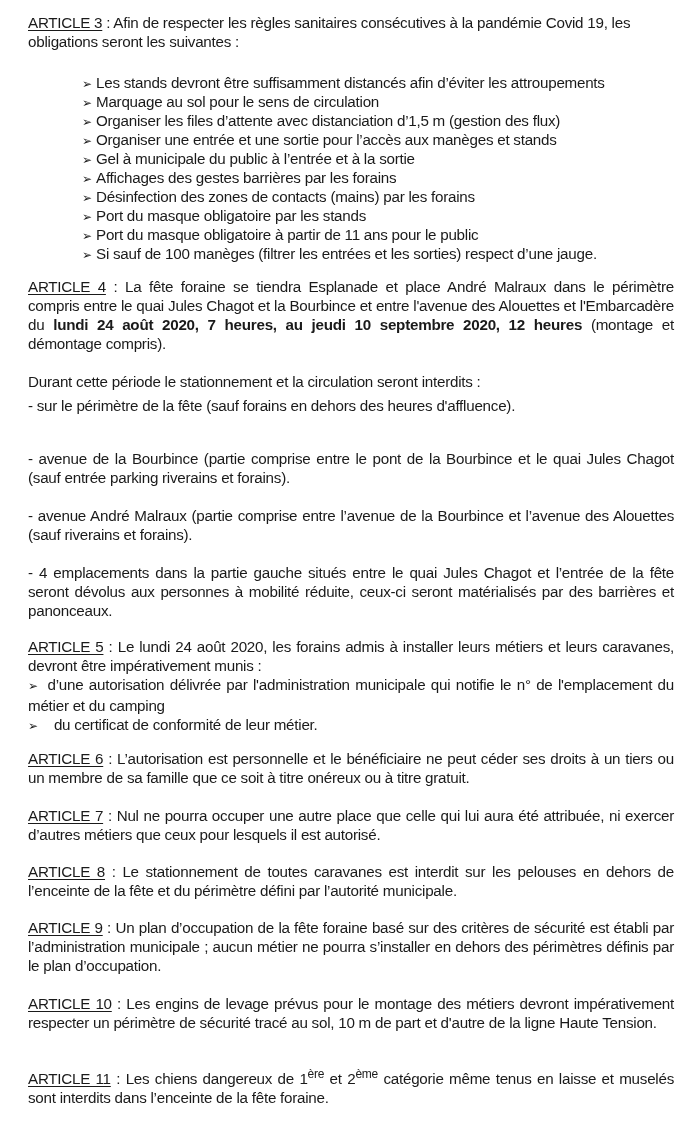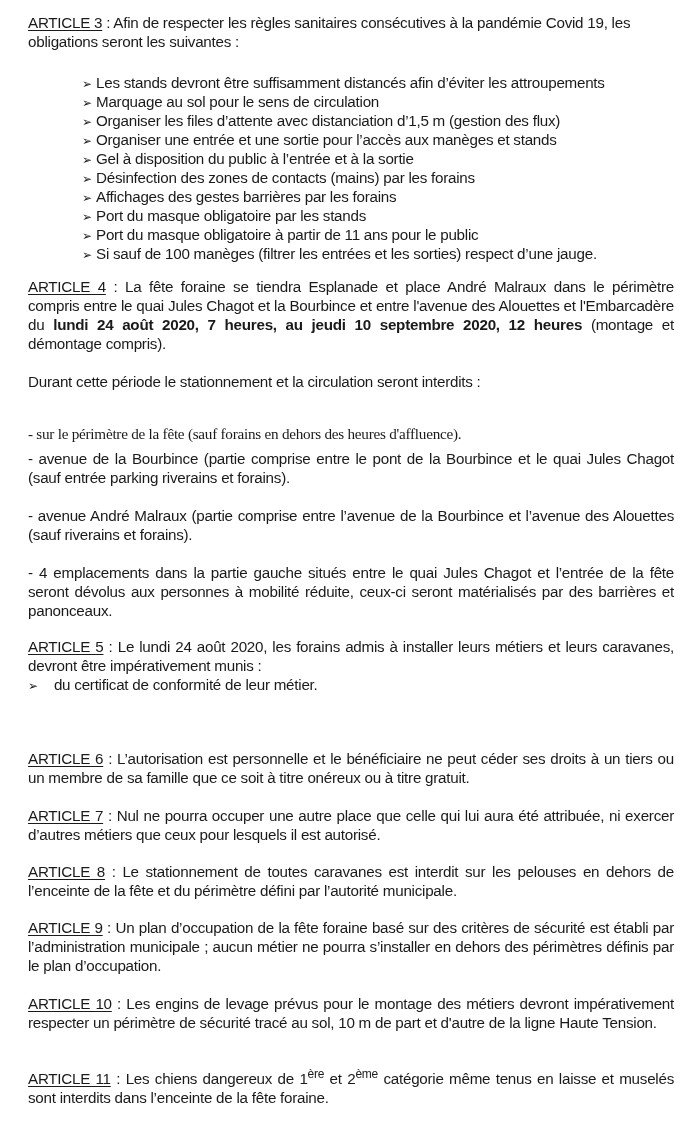--- a/index.html
+++ b/index.html
@@ -27,39 +27,40 @@
 <div class="page">
 
   <p class="para" style="top:13px;">
     <span class="art">ARTICLE 3</span><span> : Afin de respecter les règles sanitaires consécutives à la pandémie Covid 19, les obligations seront les suivantes :</span>
   </p>
   <ul class="bullets" style="top:69px;">
     <li><span class="arrow">➢</span><span>Les stands devront être suffisamment distancés afin d’éviter les attroupements</span></li>
     <li><span class="arrow">➢</span><span>Marquage au sol pour le sens de circulation</span></li>
     <li><span class="arrow">➢</span><span>Organiser les files d’attente avec distanciation d’1,5 m (gestion des flux)</span></li>
     <li><span class="arrow">➢</span><span>Organiser une entrée et une sortie pour l’accès aux manèges et stands</span></li>
-    <li><span class="arrow">➢</span><span>Gel à disposition du public à l’entrée et à la sortie</span></li>
+    <li><span class="arrow">➢</span><span>Gel à municipale du public à l’entrée et à la sortie</span></li>
+    <li><span class="arrow">➢</span><span>Affichages des gestes barrières par les forains</span></li>
     <li><span class="arrow">➢</span><span>Désinfection des zones de contacts (mains) par les forains</span></li>
-    <li><span class="arrow">➢</span><span>Affichages des gestes barrières par les forains</span></li>
     <li><span class="arrow">➢</span><span>Port du masque obligatoire par les stands</span></li>
     <li><span class="arrow">➢</span><span>Port du masque obligatoire à partir de 11 ans pour le public</span></li>
     <li><span class="arrow">➢</span><span>Si sauf de 100 manèges (filtrer les entrées et les sorties) respect d’une jauge.</span></li>
   </ul>
 
   <p class="para just" style="top:277px;">
     <span class="art">ARTICLE 4</span><span> : La fête foraine se tiendra Esplanade et place André Malraux dans le périmètre compris entre le quai Jules Chagot et la Bourbince et entre l'avenue des Alouettes et l'Embarcadère du </span><span class="b">lundi 24 août 2020, 7 heures, au jeudi 10 septembre 2020, 12 heures</span><span> (montage et démontage compris).</span>
   </p>
   <p class="para" style="top:372px;">Durant cette période le stationnement et la circulation seront  interdits :</p>
-  <p class="para just" style="top:424px;font-family:Liberation Serif, serif;">- sur le périmètre de la fête (sauf forains en dehors des heures d'affluence).</p>
+  <p class="para just" style="top:396px;">- sur le périmètre de la fête (sauf forains en dehors des heures d'affluence).</p>
   <p class="para just" style="top:449px;">- avenue de la Bourbince (partie comprise entre le pont de la Bourbince et le quai Jules Chagot (sauf entrée parking riverains et forains).</p>
   <p class="para just" style="top:506px;">- avenue André Malraux (partie comprise entre l’avenue de la Bourbince et l’avenue des Alouettes (sauf riverains et forains).</p>
   <p class="para just" style="top:563px;">- 4 emplacements dans la partie gauche situés entre le quai Jules Chagot et l’entrée de la fête seront dévolus aux personnes à mobilité réduite, ceux-ci seront matérialisés par des barrières et panonceaux.</p>
 
   <div class="para just" style="top:637px;">
     <span class="art">ARTICLE 5</span><span> : Le lundi 24 août 2020, les forains admis à installer leurs métiers et leurs caravanes, devront être impérativement munis :</span>
+    <span class="a5b"><span class="arrow">➢</span> <span>d’une autorisation délivrée par l'administration municipale qui notifie le n° de l'emplacement du métier et du camping</span></span>
     <span class="a5b"><span class="arrow">➢</span>&nbsp;&nbsp; <span>du certificat de conformité de leur métier.</span></span>
   </div>
 
   <p class="para just" style="top:749px;">
     <span class="art">ARTICLE 6</span><span> : L’autorisation est personnelle et le bénéficiaire ne peut céder ses droits à un tiers ou un membre de sa famille que ce soit à titre onéreux ou à titre gratuit.</span>
   </p>
 
   <p class="para just" style="top:806px;">
     <span class="art">ARTICLE 7</span><span> : Nul ne pourra occuper une autre place que celle qui lui aura été attribuée, ni exercer d’autres métiers que ceux pour lesquels il est autorisé.</span>
   </p>

